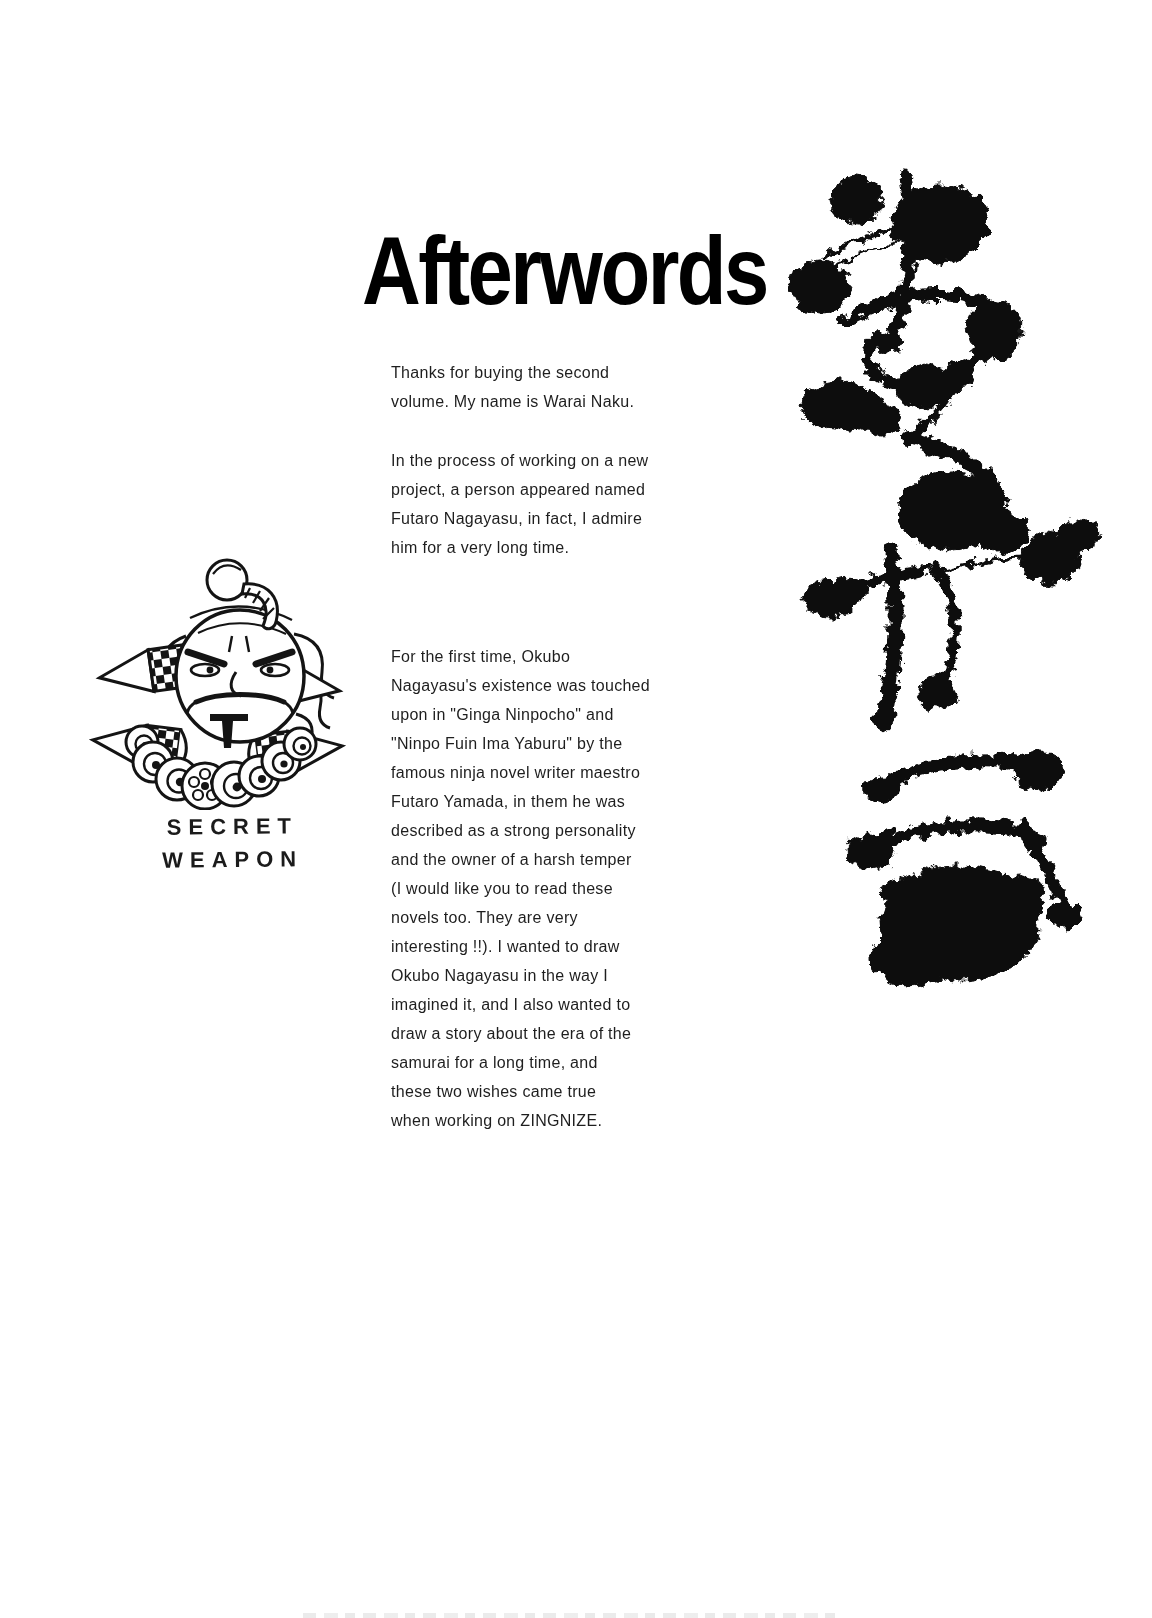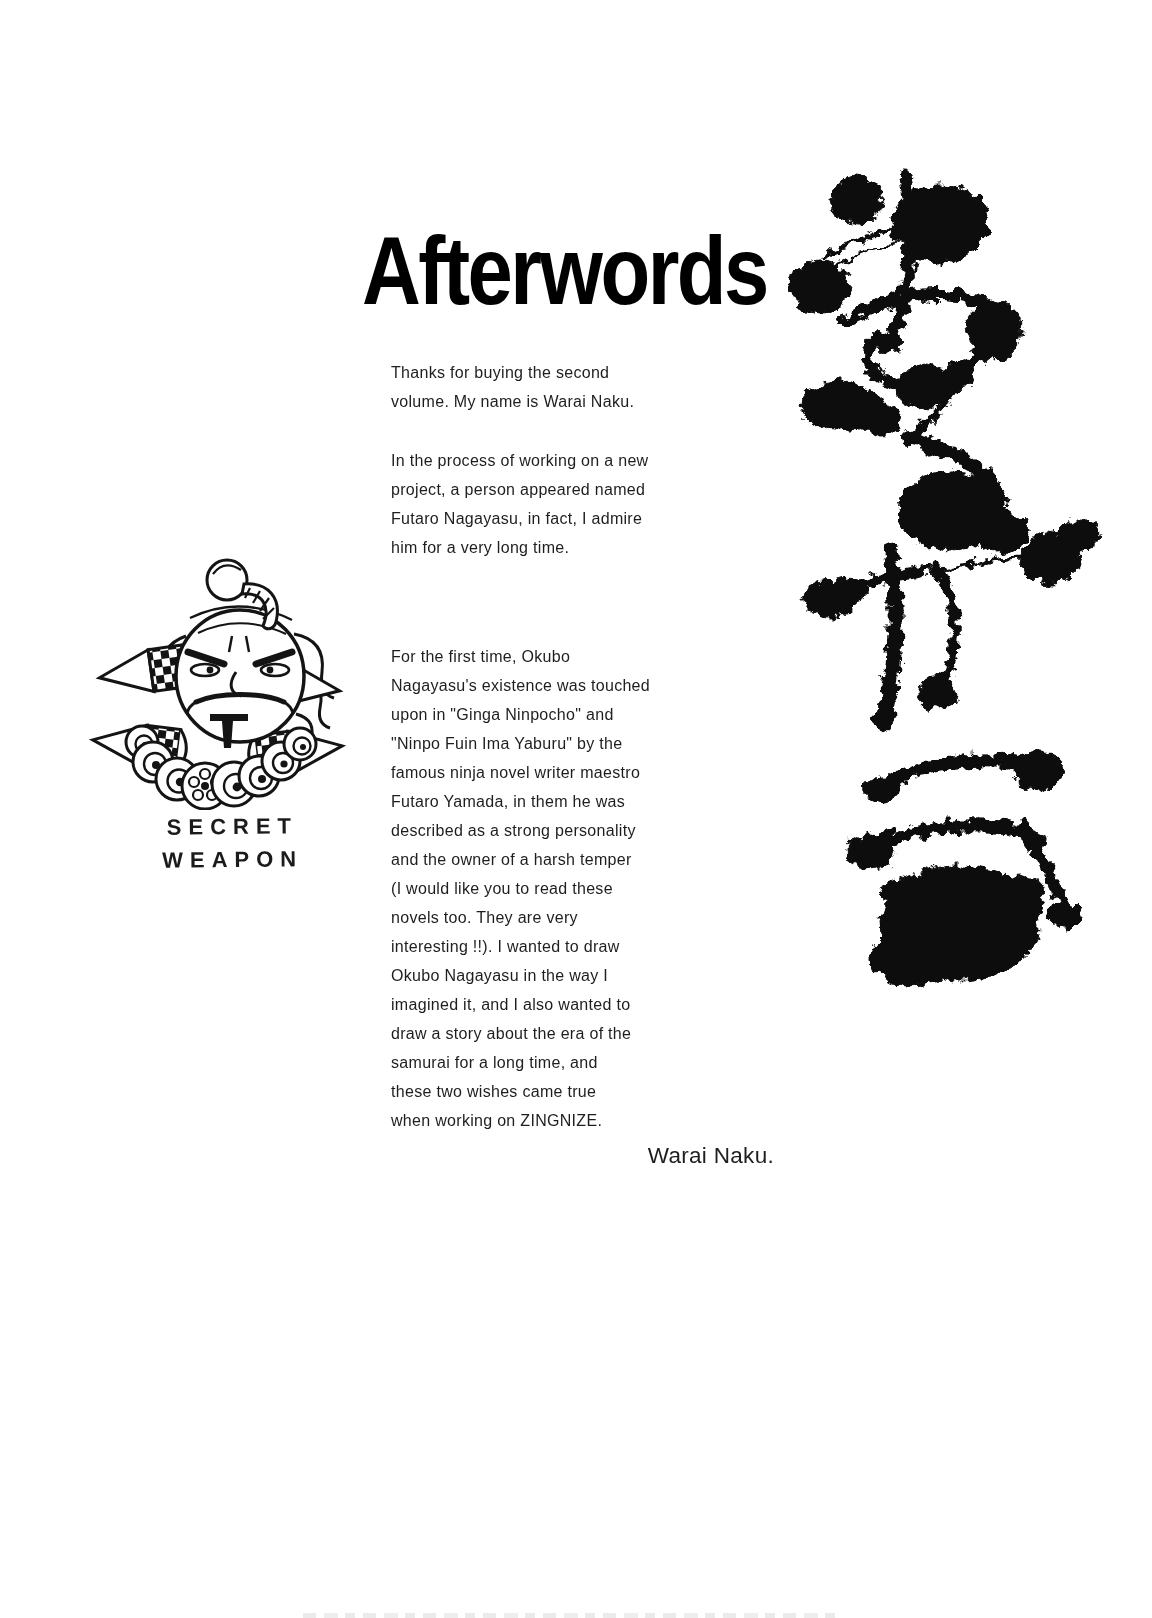--- a/index.html
+++ b/index.html
@@ -86,21 +86,20 @@
 (I would like you to read these
 novels too. They are very
 interesting !!). I wanted to draw
 Okubo Nagayasu in the way I
 imagined it, and I also wanted to
 draw a story about the era of the
 samurai for a long time, and
 these two wishes came true
 when working on ZINGNIZE.</p>
 
-  <div class="signature">Warai Naku.</div>
 
   <svg class="illus" viewBox="0 0 260 280" xmlns="http://www.w3.org/2000/svg">
     <defs>
       <pattern id="chk" width="16" height="16" patternUnits="userSpaceOnUse">
         <rect width="16" height="16" fill="#fff"></rect>
         <rect width="8" height="8" fill="#141414"></rect>
         <rect x="8" y="8" width="8" height="8" fill="#141414"></rect>
       </pattern>
     </defs>
 

